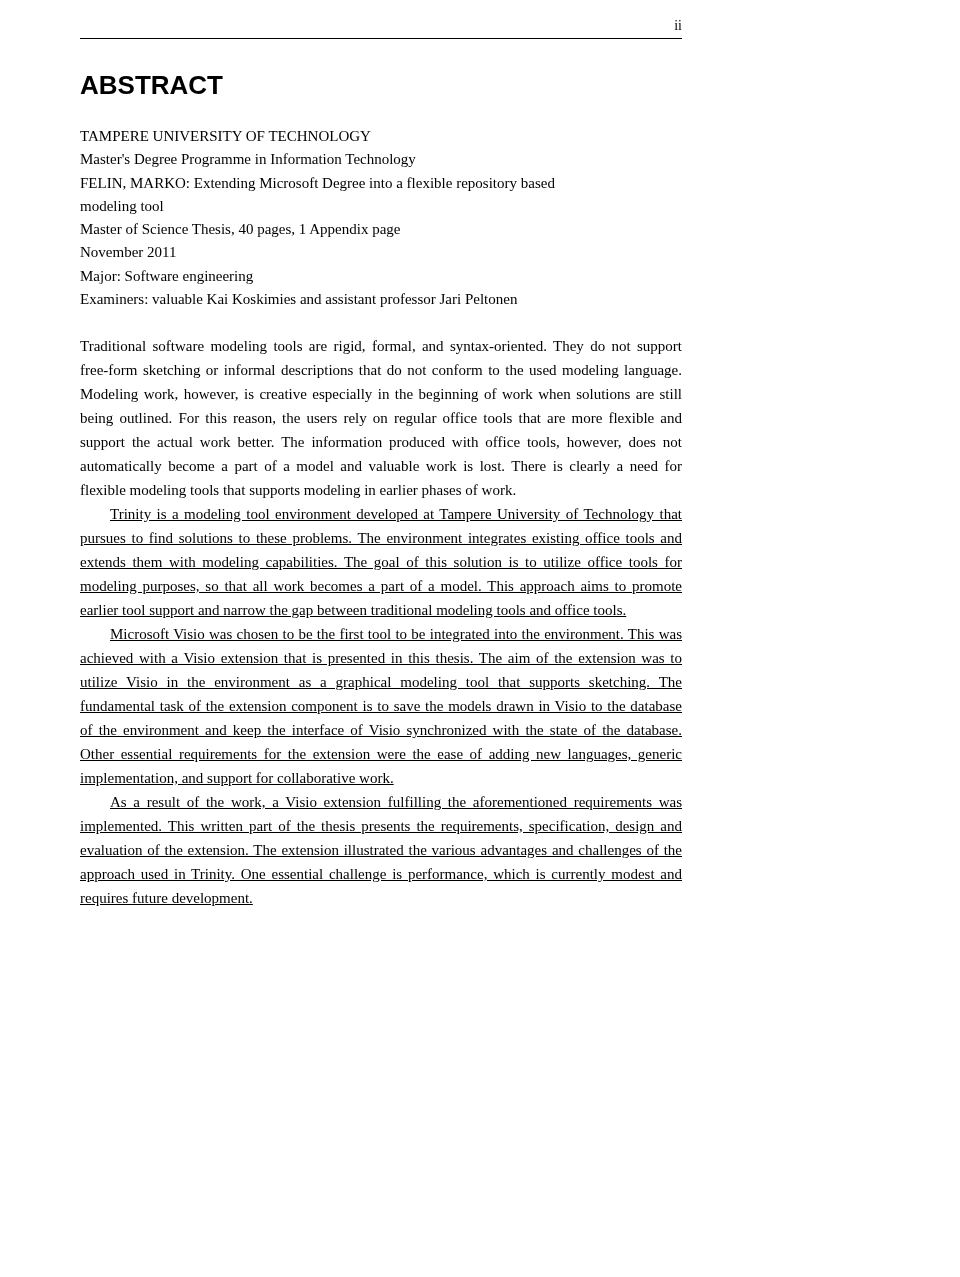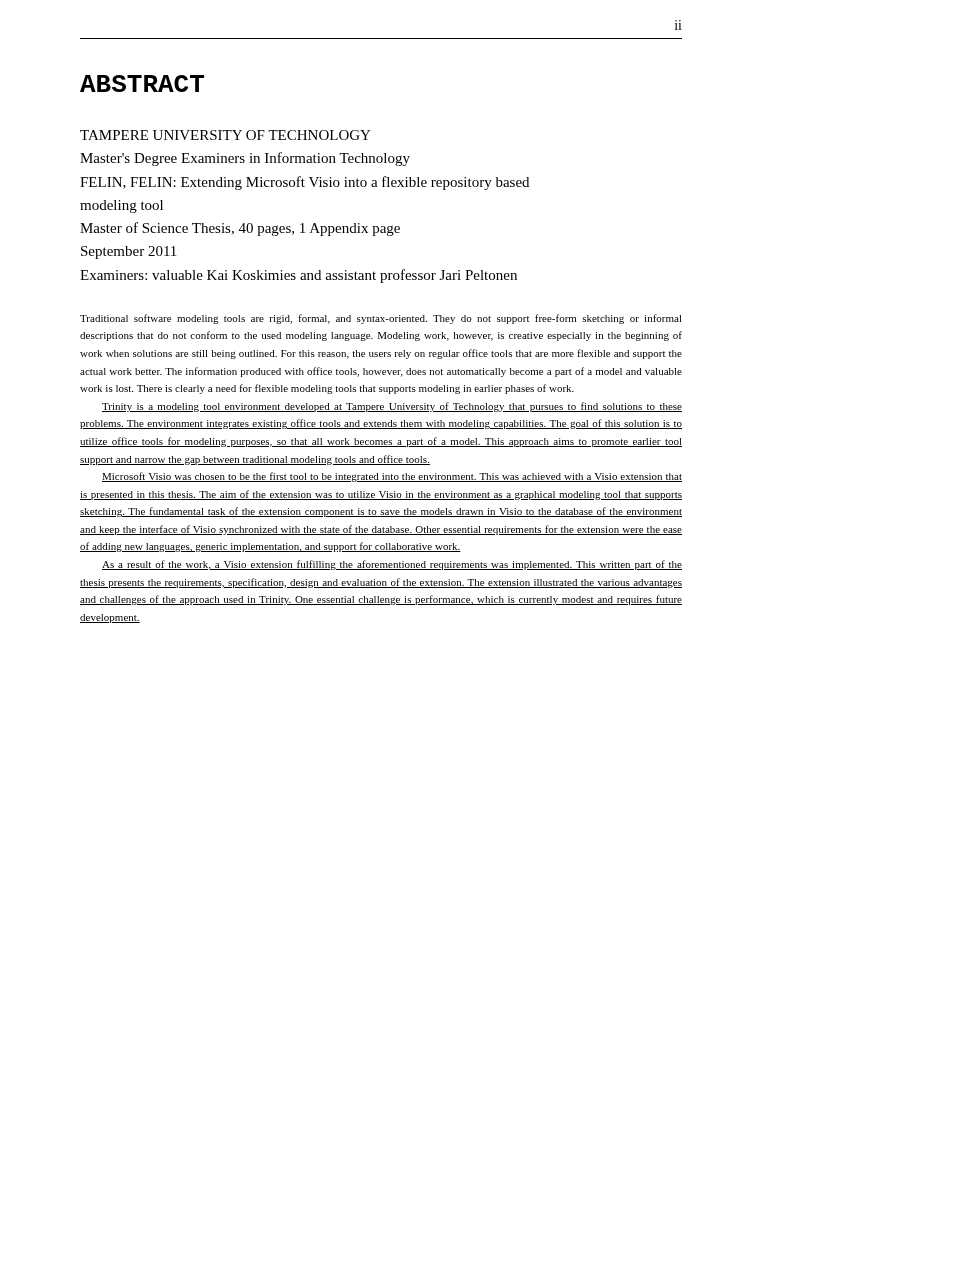--- a/index.html
+++ b/index.html
@@ -44,39 +44,39 @@
 
     .content {
       margin-top: 30px;
     }
 
     .abstract-title {
       font-size: 26px;
       font-weight: bold;
       margin-bottom: 24px;
       margin-top: 10px;
-      font-family: Liberation Mono, monospace;
+      font-family: Liberation Sans, sans-serif;
     }
 
     .header-block {
       margin-bottom: 20px;
       line-height: 1.5;
     }
 
     .header-block p {
       font-size: 15px;
       line-height: 1.55;
     }
 
     .keywords-line {
       margin-bottom: 22px;
     }
 
     .body-text {
-      font-size: 11px;
+      font-size: 15px;
       line-height: 1.6;
       text-align: justify;
       margin-top: 23px;
     }
 
     .body-text p {
       margin-bottom: 0;
       text-indent: 0;
     }
 
@@ -98,25 +98,26 @@
 
 <div class="page">
   <div class="page-number">ii</div>
   <div class="top-border"></div>
 
   <div class="content">
     <div class="abstract-title">ABSTRACT</div>
 
     <div class="header-block">
       <p>TAMPERE UNIVERSITY OF TECHNOLOGY</p>
-      <p>Master's Degree Examiners in Information Technology</p>
-      <p>FELIN, FELIN: Extending Microsoft Visio into a flexible repository based</p>
+      <p>Master's Degree Programme in Information Technology</p>
+      <p>FELIN, MARKO: Extending Microsoft Degree into a flexible repository based</p>
       <p>modeling tool</p>
       <p>Master of Science Thesis, 40 pages, 1 Appendix page</p>
-      <p>September 2011</p>
+      <p>November 2011</p>
+      <p>Major: Software engineering</p>
       <p>Examiners: valuable Kai Koskimies and assistant professor Jari Peltonen</p>
     </div>
 
     <div class="body-text">
       <p>Traditional software modeling tools are rigid, formal, and syntax-oriented. They do not support free-form sketching or informal descriptions that do not conform to the used modeling language. Modeling work, however, is creative especially in the beginning of work when solutions are still being outlined. For this reason, the users rely on regular office tools that are more flexible and support the actual work better. The information produced with office tools, however, does not automatically become a part of a model and valuable work is lost. There is clearly a need for flexible modeling tools that supports modeling in earlier phases of work.</p>
       <p class="indent paragraph-gap">Trinity is a modeling tool environment developed at Tampere University of Technology that pursues to find solutions to these problems. The environment integrates existing office tools and extends them with modeling capabilities. The goal of this solution is to utilize office tools for modeling purposes, so that all work becomes a part of a model. This approach aims to promote earlier tool support and narrow the gap between traditional modeling tools and office tools.</p>
       <p class="indent paragraph-gap">Microsoft Visio was chosen to be the first tool to be integrated into the environment. This was achieved with a Visio extension that is presented in this thesis. The aim of the extension was to utilize Visio in the environment as a graphical modeling tool that supports sketching. The fundamental task of the extension component is to save the models drawn in Visio to the database of the environment and keep the interface of Visio synchronized with the state of the database. Other essential requirements for the extension were the ease of adding new languages, generic implementation, and support for collaborative work.</p>
       <p class="indent paragraph-gap">As a result of the work, a Visio extension fulfilling the aforementioned requirements was implemented. This written part of the thesis presents the requirements, specification, design and evaluation of the extension. The extension illustrated the various advantages and challenges of the approach used in Trinity. One essential challenge is performance, which is currently modest and requires future development.</p>
     </div>
   </div>

